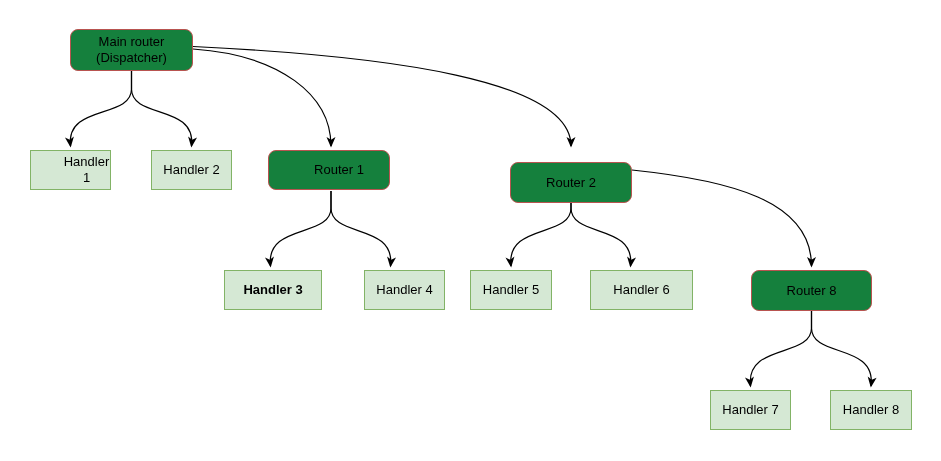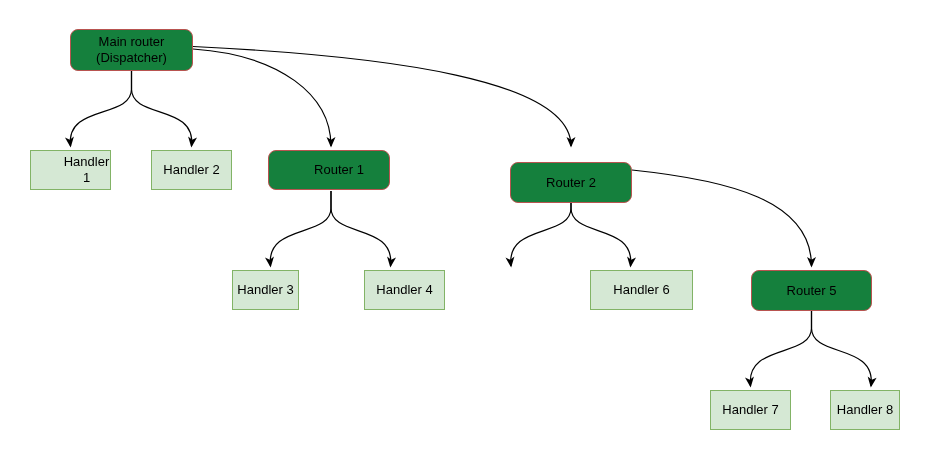--- a/index.html
+++ b/index.html
@@ -91,38 +91,41 @@
   </div>
 
   <div class="node router" style="left:268px; top:150px; width:122px; height:40px;padding-left:20px;">
     <span class="label">Router 1</span>
   </div>
 
   <div class="node router" style="left:510px; top:150px; width:122px; height:41px;margin-top:12px;">
     <span class="label">Router 2</span>
   </div>
 
-  <div class="node handler" style="left:232px; top:270px; width:67px; height:40px;">
+  <div class="node handler" style="left:224px; top:270px; width:98px; height:40px;font-weight:bold;">
     <span class="label">Handler 3</span>
   </div>
 
   <div class="node handler" style="left:364px; top:270px; width:81px; height:40px;">
     <span class="label">Handler 4</span>
   </div>
 
+  <div class="node handler" style="left:470px; top:270px; width:82px; height:40px;">
+    <span class="label">Handler 5</span>
+  </div>
 
   <div class="node handler" style="left:590px; top:270px; width:103px; height:40px;">
     <span class="label">Handler 6</span>
   </div>
 
   <div class="node router" style="left:751px; top:270px; width:121px; height:41px;">
-    <span class="label">Router 5</span>
+    <span class="label">Router 8</span>
   </div>
 
   <div class="node handler" style="left:710px; top:390px; width:81px; height:40px;">
     <span class="label">Handler 7</span>
   </div>
 
-  <div class="node handler" style="left:830px; top:390px; width:70px; height:40px;">
+  <div class="node handler" style="left:830px; top:390px; width:82px; height:40px;">
     <span class="label">Handler 8</span>
   </div>
 
 </div>
 
 </body></html>

